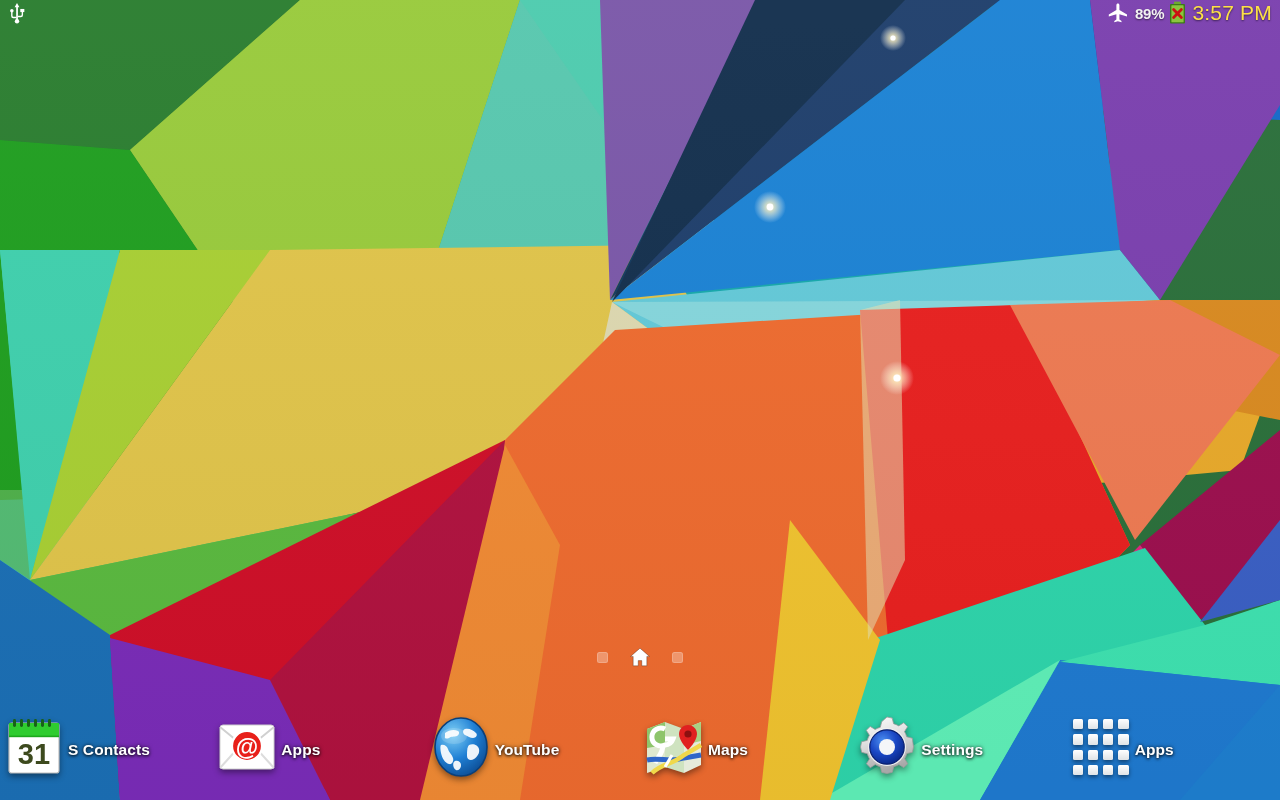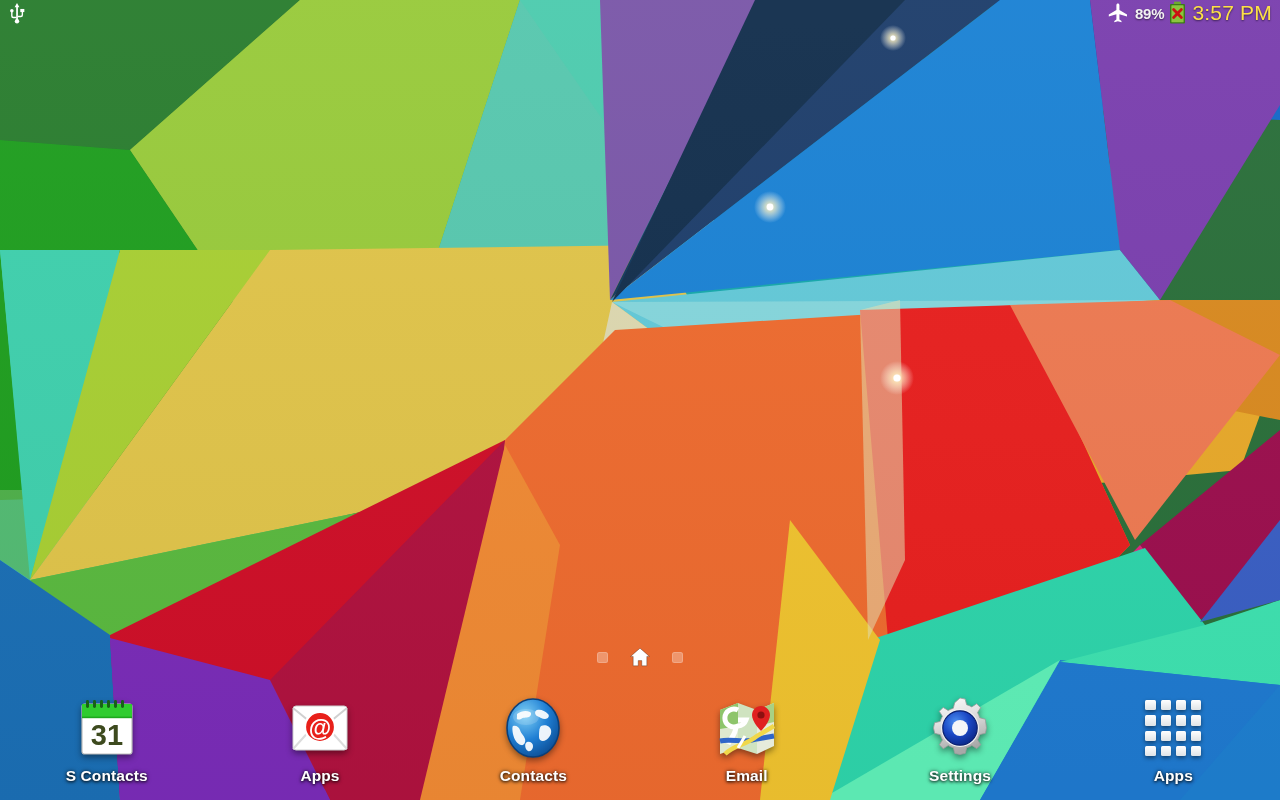--- a/index.html
+++ b/index.html
@@ -55,21 +55,21 @@
   .pi-home { width:24px; height:24px; display:block; }
 
   
   #dock {
     position:absolute; left:0; bottom:0; width:1280px; height:112px;
     display:flex; align-items:flex-start; z-index:15;
     padding-top:6px;
   }
   .dock-item {
     flex:1 1 0; height:106px;
-    display:flex; flex-direction:column; align-items:center; justify-content:flex-start;
+    display:flex; align-items:center; justify-content:flex-start;
     cursor:pointer;
   }
   .dock-icon {
     width:68px; height:68px; position:relative;
     display:flex; align-items:center; justify-content:center;
   }
   .dock-label {
     margin-top:5px;
     font-size:15.5px; font-weight:bold; color:#ffffff;
     text-shadow:0 1px 3px rgba(0,0,0,.85), 0 0 4px rgba(0,0,0,.6);
@@ -330,21 +330,21 @@
             <path d="M16 18c4-3 9-4 13-2 2 1 1 4-1 5-3 1-6 0-8 2-2 1-5 1-4-2z"></path>
             <path d="M12 30c3-1 6 1 7 4 1 4 4 5 5 9 1 3-1 7-4 6-4-1-7-6-8-11-.5-3-1-7 0-8z"></path>
             <path d="M36 14c4-1 8 1 11 4 2 2 0 5-3 5-3 0-5-2-8-3-2-1-3-5 0-6z"></path>
             <path d="M40 30c4-2 9 0 10 4 1 4-2 8-5 10-3 2-7 1-7-3 0-4 0-9 2-11z"></path>
             <path d="M26 46c3-1 6 1 6 4 0 3-2 6-5 5-3-1-4-8-1-9z"></path>
           </g>
           <ellipse cx="32" cy="32" rx="26" ry="29" fill="none" stroke="#0a3f7a" stroke-width="1.6"></ellipse>
           <ellipse cx="25" cy="21" rx="13" ry="8" fill="#ffffff" opacity=".16"></ellipse>
         </svg>
       </div>
-      <div class="dock-label">Contacts</div>
+      <div class="dock-label">YouTube</div>
     </div>
 
 
     <div class="dock-item">
       <div class="dock-icon">
         <svg class="ico-svg" viewBox="0 0 64 64">
 
           <polygon points="5,14 23,7 23,52 5,58" fill="#dfe8cf"></polygon>
           <polygon points="23,7 42,14 42,58 23,52" fill="#cfe3c0"></polygon>
           <polygon points="42,14 59,7 59,50 42,58" fill="#e6ebdb"></polygon>
@@ -358,21 +358,21 @@
           <path d="M21 30 C21 38 16 42 13 48" stroke="#ffffff" stroke-width="5" fill="none"></path>
 
           <path d="M5 45 C18 42 28 48 42 43 L59 40" stroke="#2f66c9" stroke-width="5" fill="none"></path>
           <path d="M10 58 C20 48 30 50 42 40 L59 30" stroke="#f0d84a" stroke-width="4.5" fill="none"></path>
           <path d="M23 52 L30 40" stroke="#ffffff" stroke-width="3" fill="none"></path>
 
           <path d="M46 10 c-5 0-9 4-9 9 0 7 9 16 9 16 s9-9 9-16c0-5-4-9-9-9z" fill="#e02020"></path>
           <circle cx="46" cy="19" r="3.6" fill="#8c1010"></circle>
         </svg>
       </div>
-      <div class="dock-label">Email</div>
+      <div class="dock-label">Maps</div>
     </div>
 
     <div class="dock-item">
       <div class="dock-icon">
         <svg class="ico-svg" viewBox="0 0 64 64">
           <defs>
             <linearGradient id="mg" x1="0" y1="0" x2="0.3" y2="1">
               <stop offset="0%" stop-color="#ffffff"></stop>
               <stop offset="45%" stop-color="#e0e0e0"></stop>
               <stop offset="100%" stop-color="#a8a8a8"></stop>

